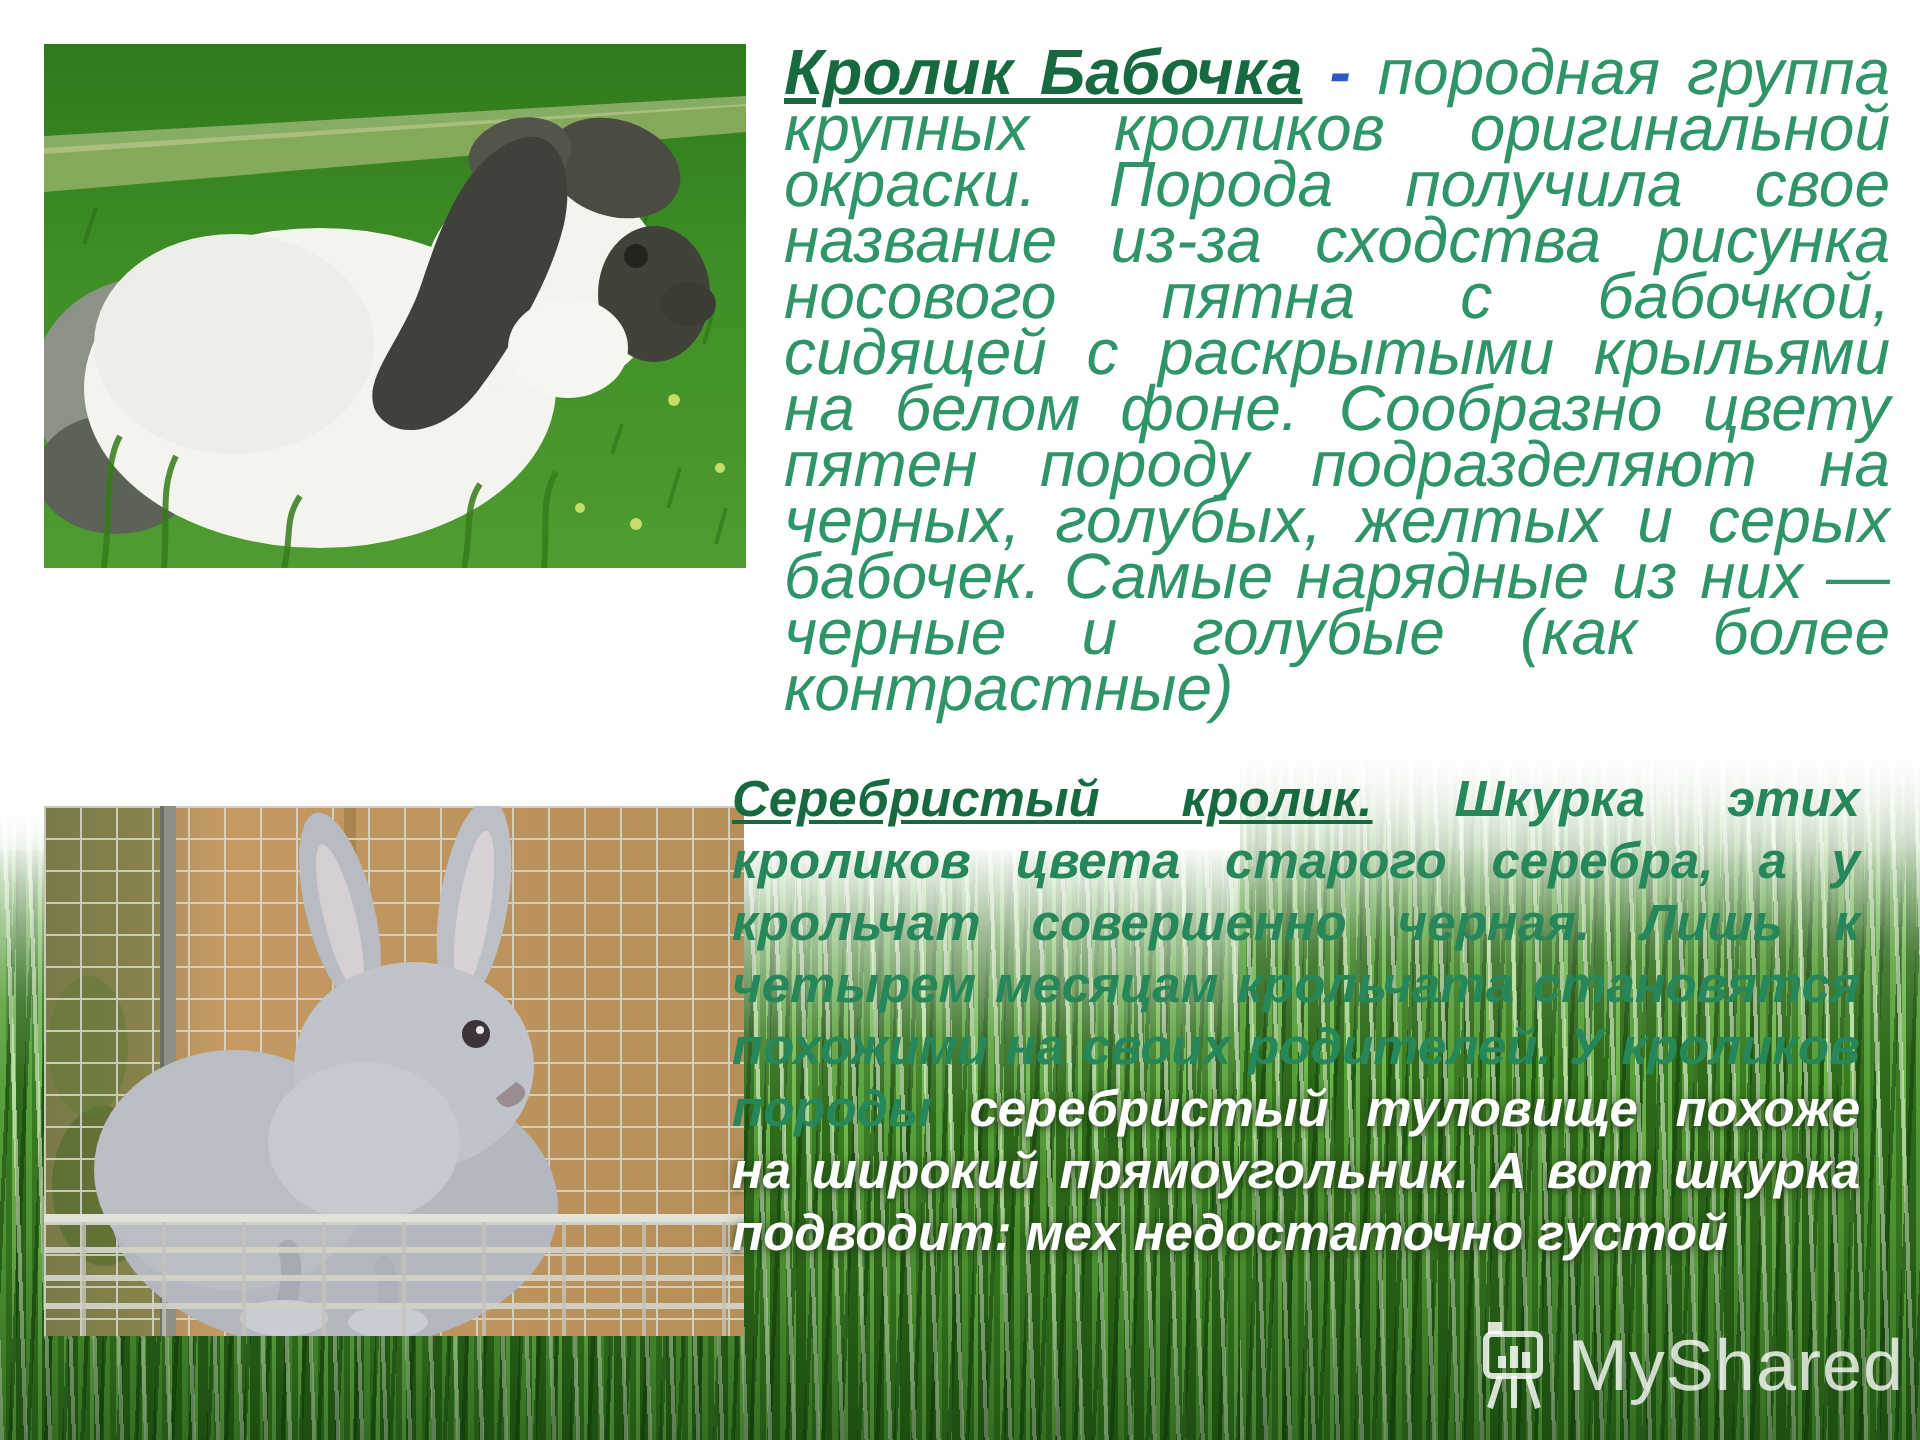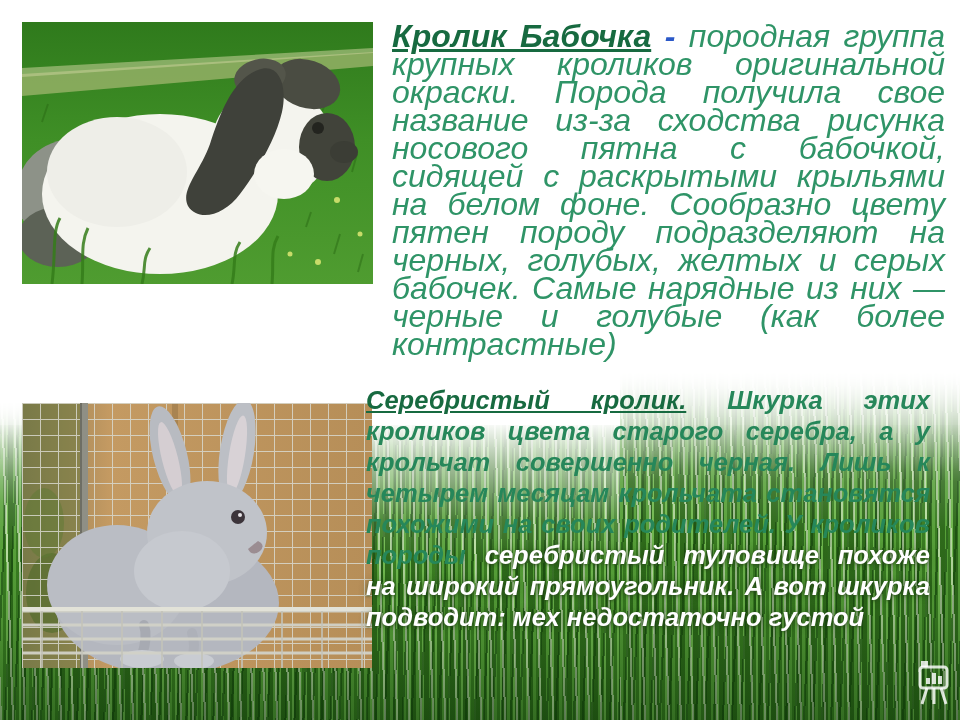--- a/index.html
+++ b/index.html
@@ -191,15 +191,16 @@
 
   <div class="watermark">
     <svg class="wm-icon" viewBox="0 0 34 46">
       <rect x="4" y="1" width="7" height="6" fill="currentColor"></rect>
       <rect x="3" y="7" width="27" height="21" rx="3" fill="none" stroke="currentColor" stroke-width="3"></rect>
       <rect x="9" y="18" width="4" height="6" fill="currentColor"></rect>
       <rect x="15" y="13" width="4" height="11" fill="currentColor"></rect>
       <rect x="21" y="16" width="4" height="8" fill="currentColor"></rect>
       <path d="M10,28 L5,44 M24,28 L29,44 M17,28 V44" stroke="currentColor" stroke-width="3" fill="none"></path>
     </svg>
+    <span class="wm-text">MyShared</span>
   </div>
 
 </div>
 
 </body></html>

